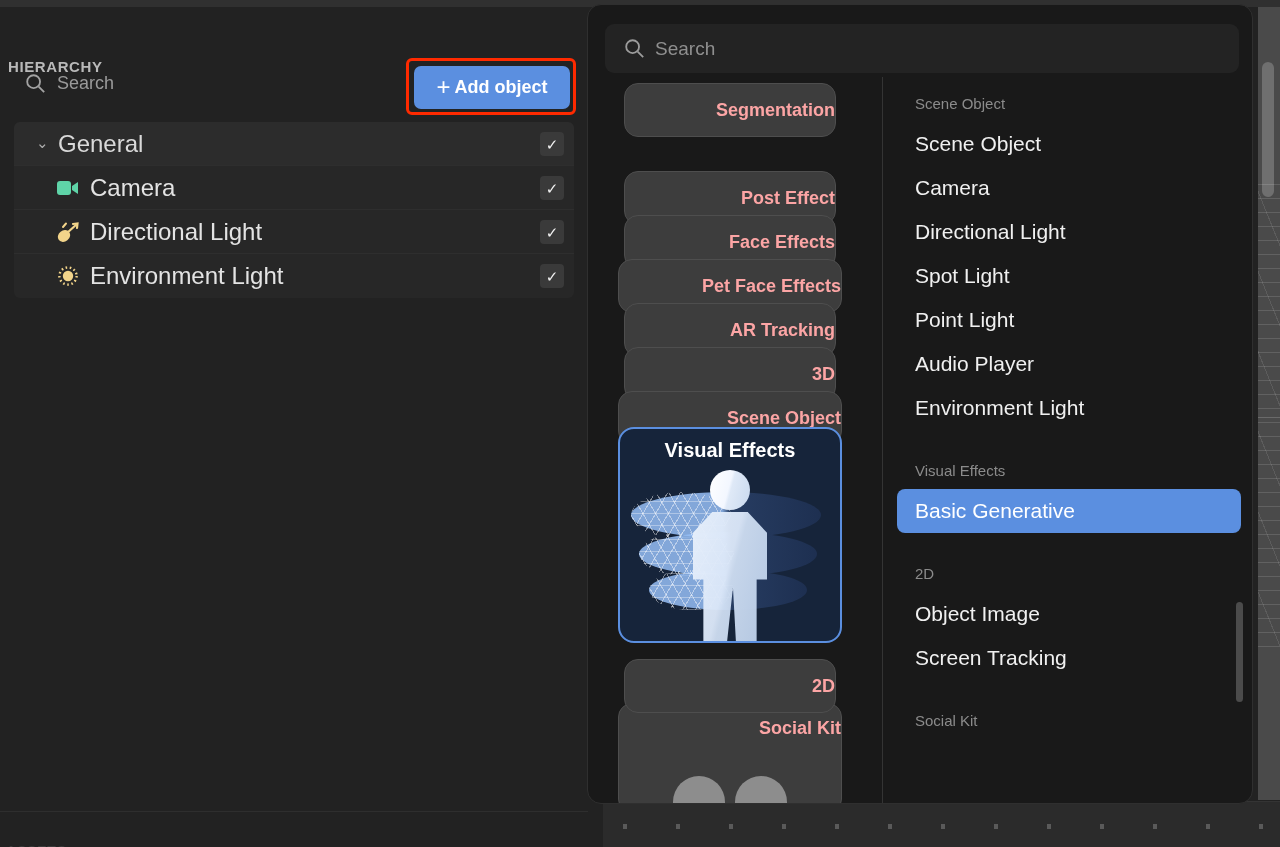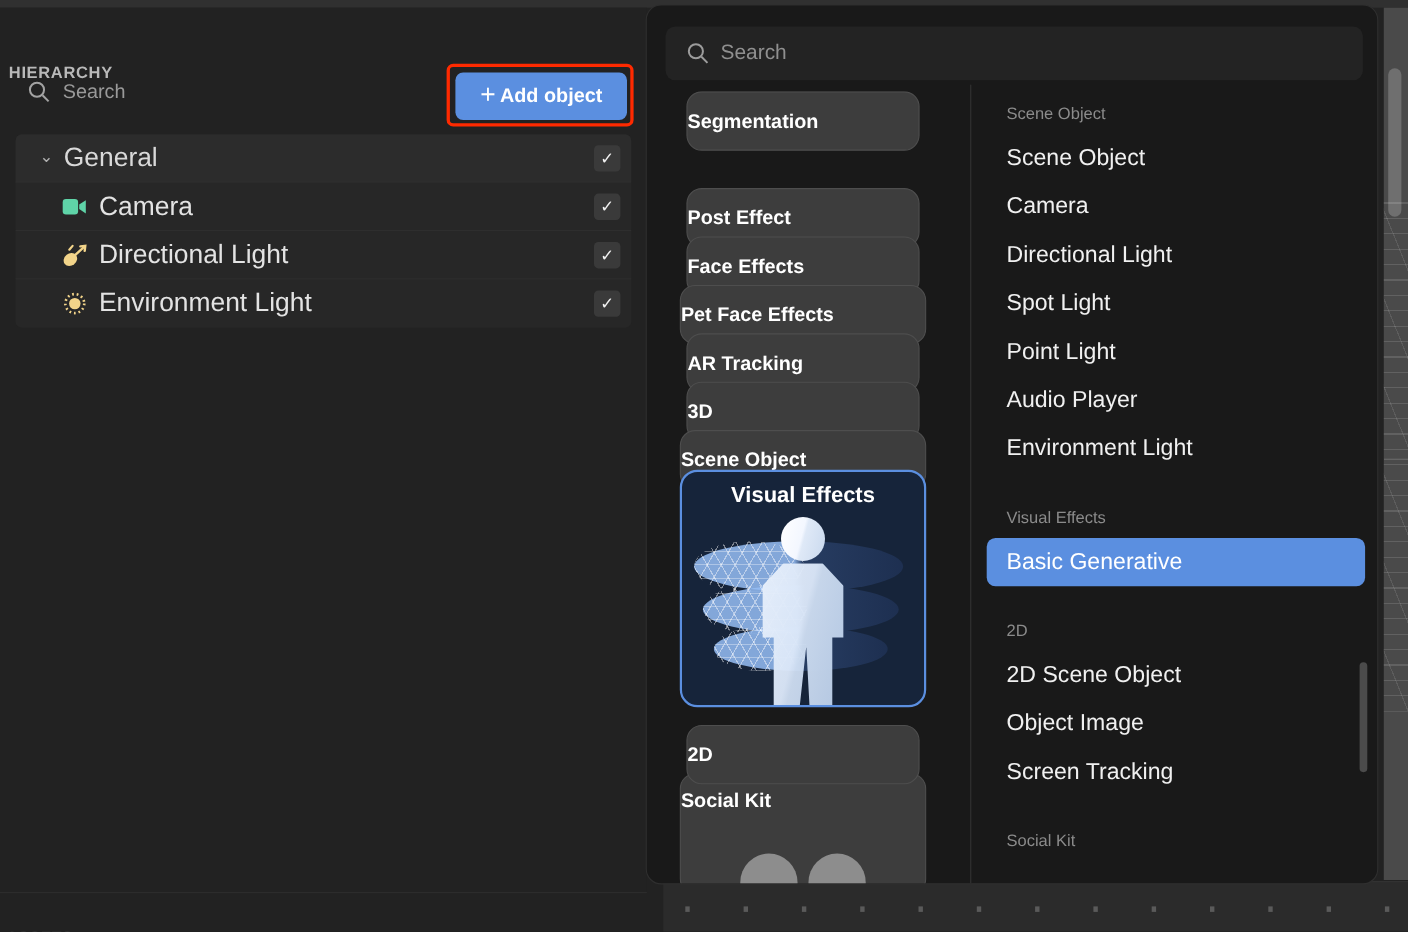--- a/index.html
+++ b/index.html
@@ -139,22 +139,22 @@
   }
 
   
   .chipcol {
     position: absolute; left: 18px; top: 78px; width: 270px; height: 722px;
     overflow: hidden;
   }
   .chip {
     position: absolute; left: 18px; width: 212px; height: 54px;
     background: #3d3d3d; border: 1px solid #4e4e4e; border-radius: 14px;
-    display: flex; align-items: center; justify-content: flex-start;
-    color: #ffffff; font-size: 18px; font-weight: bold;
+    display: flex; align-items: center; justify-content: flex-end;
+    color: #fca5a5; font-size: 18px; font-weight: bold;
     white-space: nowrap; cursor: pointer;
   }
   .chip.wide { left: 12px; width: 224px; }
   .chip.selected {
     left: 12px; width: 224px; height: 216px;
     background: #16243a; border: 2px solid #5b8fe0; border-radius: 16px;
     flex-direction: column; justify-content: flex-start; color: #ffffff;
     font-size: 20px; padding-top: 10px; z-index: 40; overflow: hidden;
   }
   .chip.selected .vfx-art {
@@ -371,21 +371,20 @@
       <div class="list-item">Point Light</div>
       <div class="list-item">Audio Player</div>
       <div class="list-item">Environment Light</div>
 
       <div class="list-gap"></div>
       <div class="list-head">Visual Effects</div>
       <div class="list-item active">Basic Generative</div>
 
       <div class="list-gap"></div>
       <div class="list-head">2D</div>
-      <div class="list-item">2D Scene Object</div>
       <div class="list-item">Object Image</div>
       <div class="list-item">Screen Tracking</div>
 
       <div class="list-gap"></div>
       <div class="list-head">Social Kit</div>
 
       <div class="list-scrollbar"></div>
     </div>
 
   </div>

